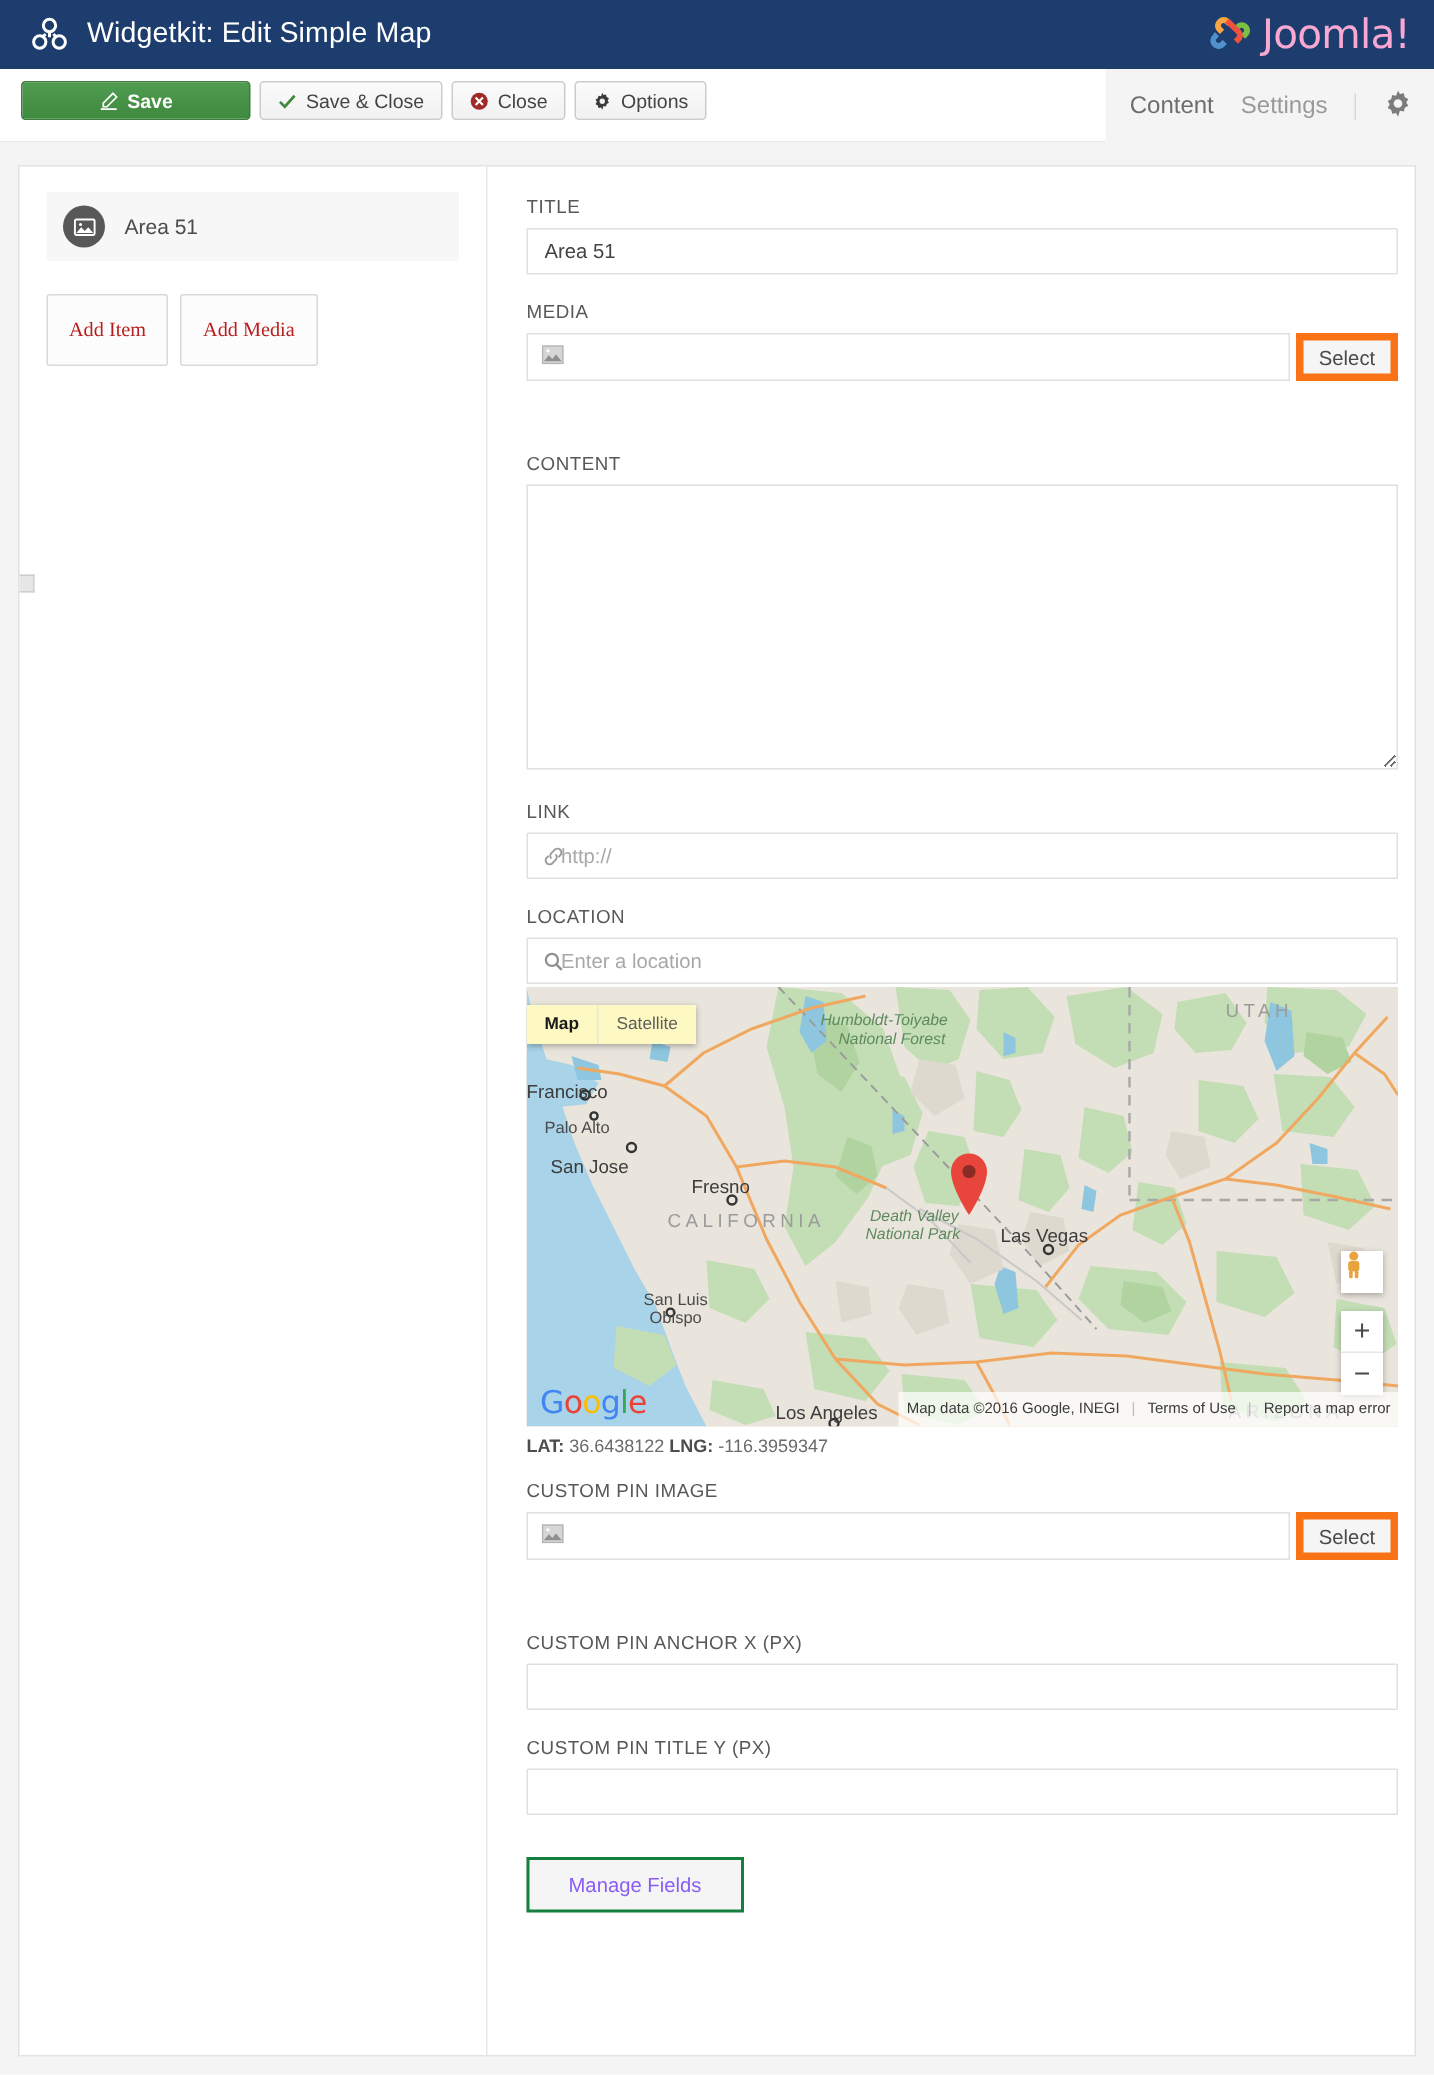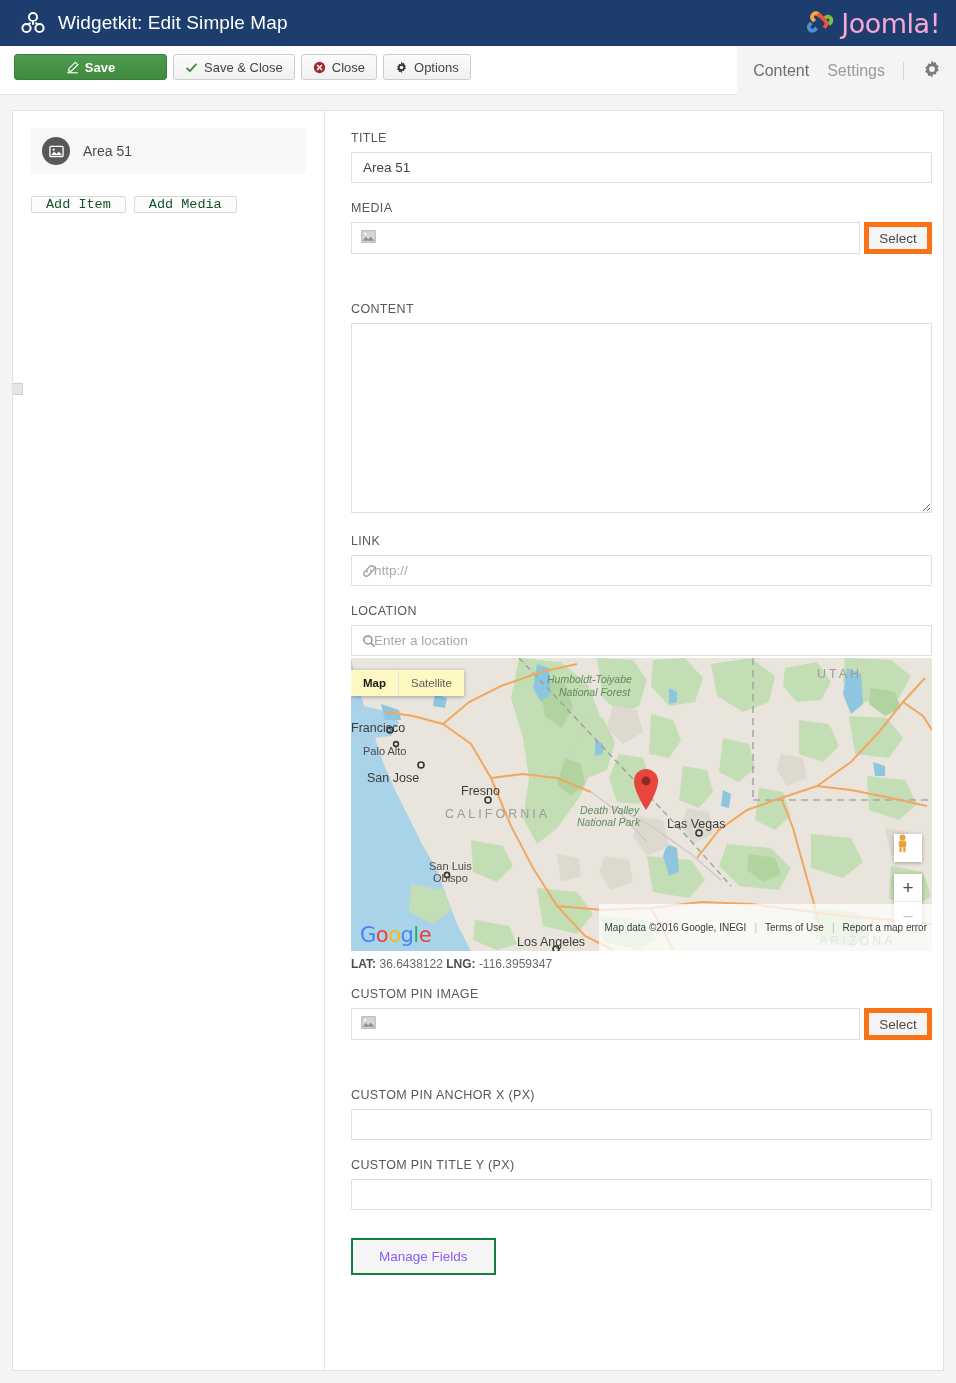--- a/index.html
+++ b/index.html
@@ -130,26 +130,26 @@
     width: 28px; height: 28px; border-radius: 50%;
     background: #585858;
     display: flex; align-items: center; justify-content: center;
     flex: 0 0 auto;
   }
   .item-label { font-size: 14px; color: #4b4b4b; }
   #side-buttons { display: flex; gap: 8px; }
   .side-btn {
     border: 1px solid #d9d9d9;
     background: #fcfcfc;
-    color: #14532d;
+    color: #b91c1c;
     font-size: 13.5px;
-    padding: 0 14px;
+    padding: 15px 14px;
     cursor: pointer;
     border-radius: 2px;
-    font-family: Liberation Mono, monospace;
+    font-family: Liberation Serif, serif;
   }
 
   
   #form {
     flex: 1 1 auto;
     padding: 20px 27px 0 26px;
   }
   .fld { margin-bottom: 18px; }
   .lbl {
     display: block;
@@ -245,21 +245,21 @@
   }
   #zoomctl div {
     height: 28px; display:flex; align-items:center; justify-content:center;
     font-size: 19px; color:#4a4a4a; cursor:pointer; line-height:1;
   }
   #zoomctl div:first-child { border-bottom: 1px solid #e6e6e6; }
   #map-attrib {
     position: absolute; right: 0; bottom: 0;
     background: rgba(255,255,255,.72);
     font-size: 10px; color: #3b3b3b;
-    padding: 18px 5px;
+    padding: 6px 5px;
     display:flex; gap: 8px; align-items:flex-end;
     z-index: 5;
   }
   #map-attrib span.sep { color:#bbb; }
   #gmark {
     position:absolute; left: 9px; bottom: 4px;
     z-index: 5; font-size: 21px; letter-spacing: -.5px;
     font-family: "DejaVu Sans", sans-serif;
   }
   #gmark b { font-weight: normal; }

